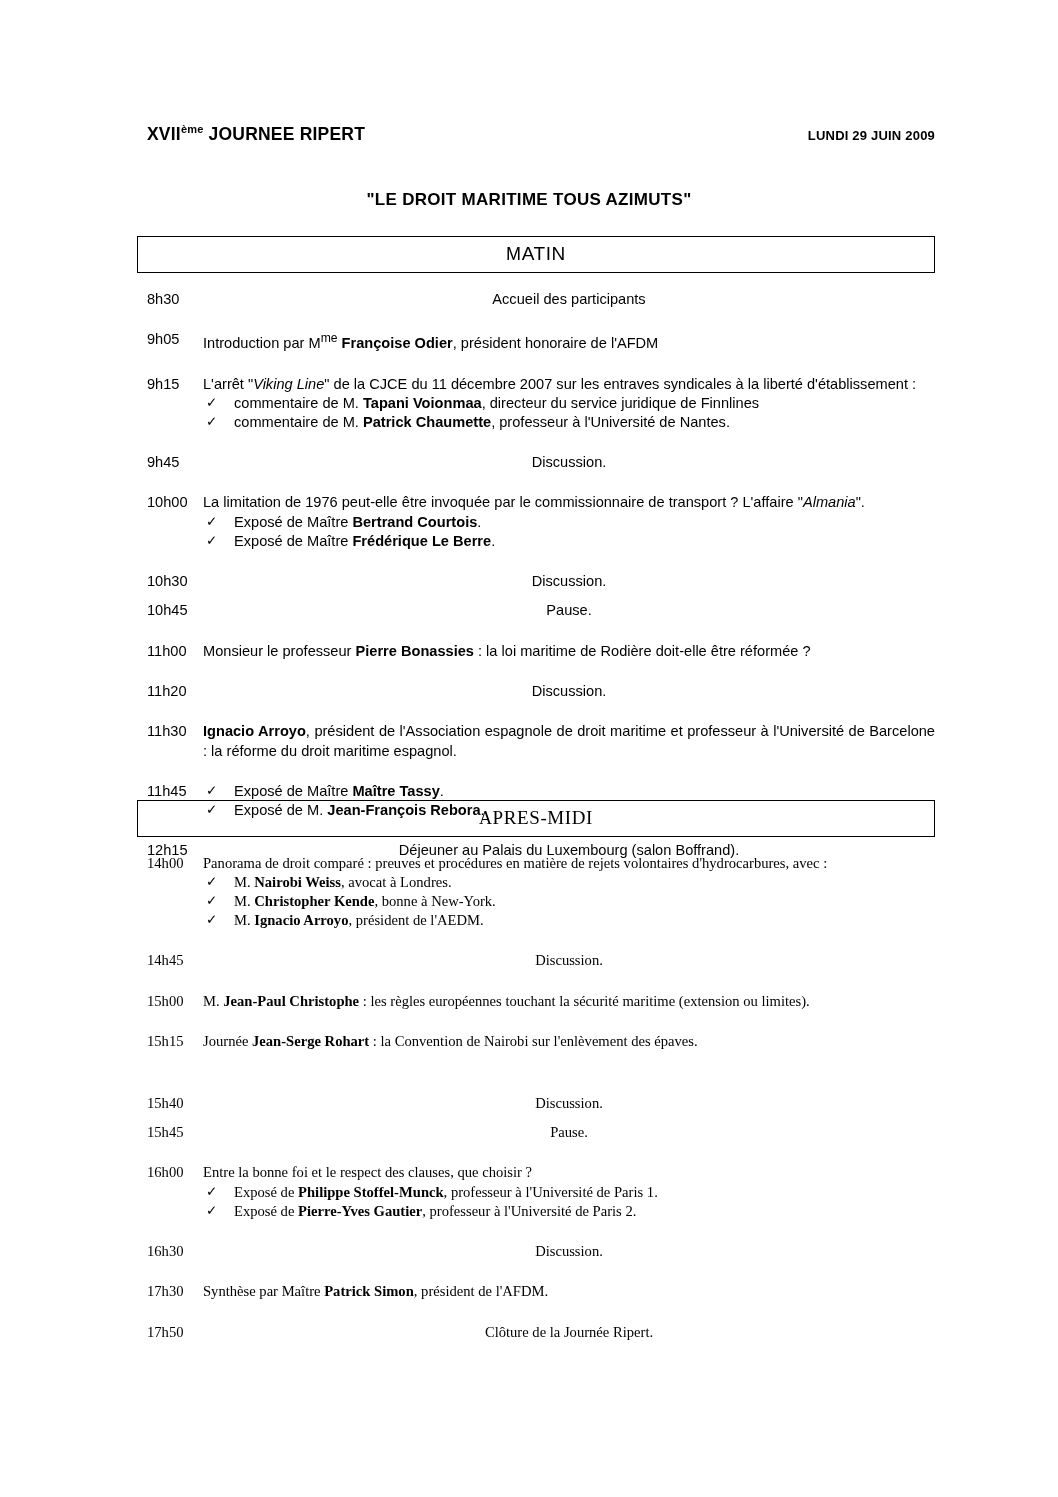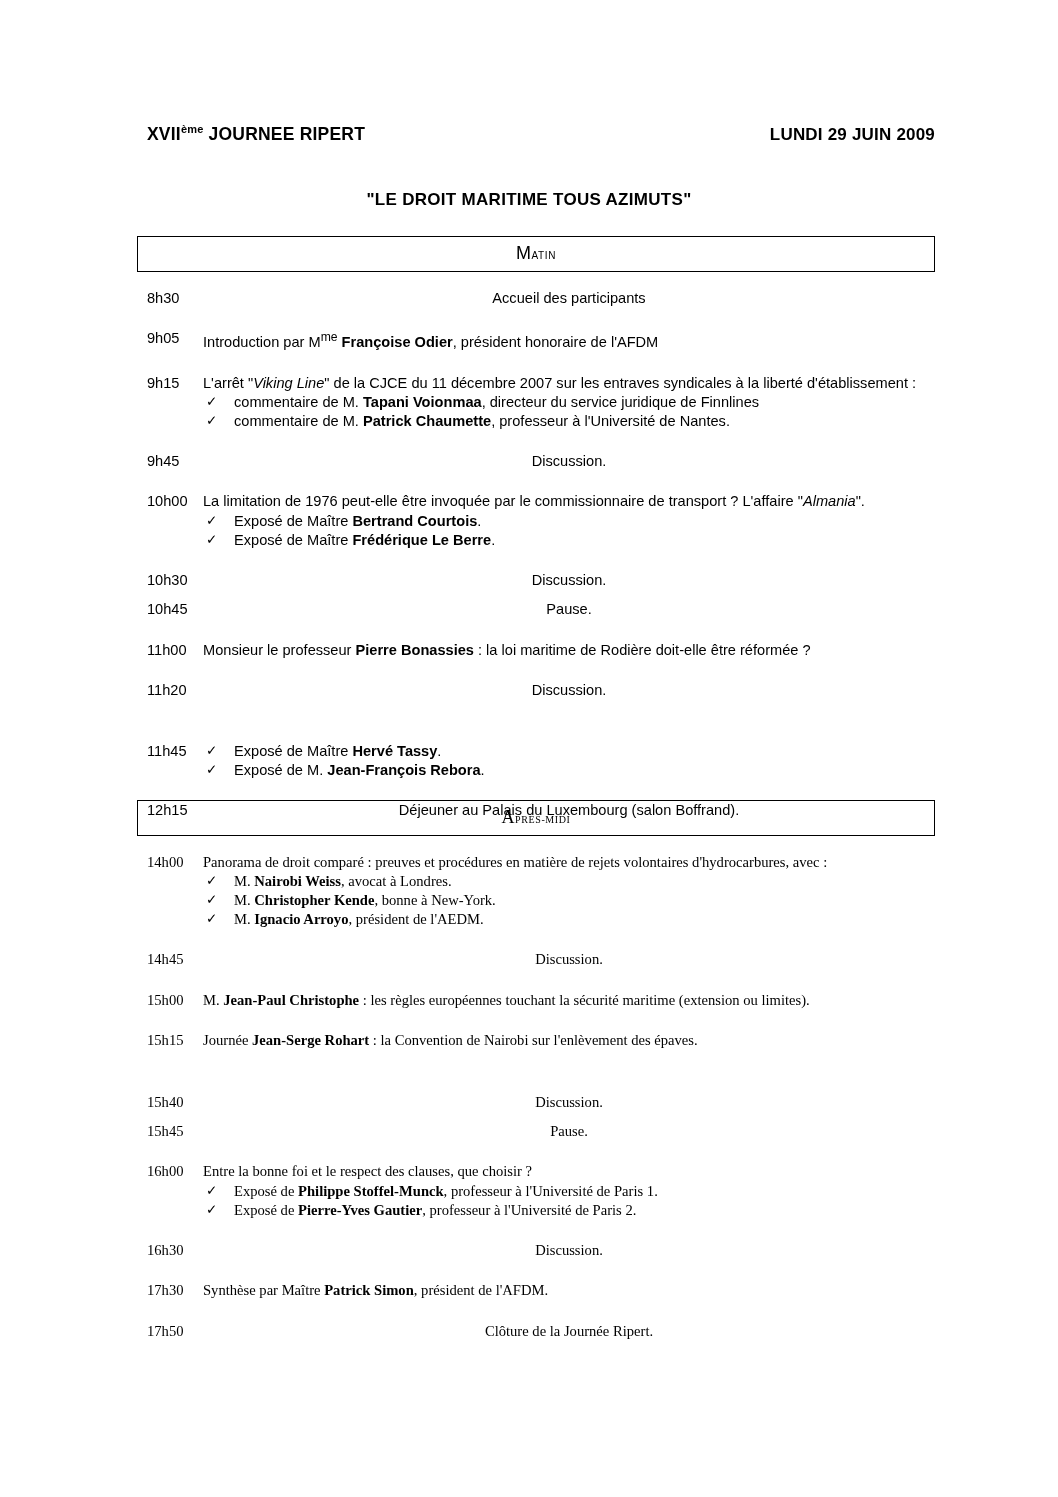--- a/index.html
+++ b/index.html
@@ -31,21 +31,21 @@
     top: 124px;
     width: 788px;
     display: flex;
     align-items: baseline;
     justify-content: space-between;
     font-weight: bold;
     font-size: 17.5px;
     letter-spacing: 0.2px;
   }
   .header-left { white-space: nowrap; }
-  .header-right { white-space: nowrap; font-size: 17px; }
+  .header-right { white-space: nowrap; font-size: 13px; }
   .sup {
     font-size: 0.63em;
     vertical-align: super;
     line-height: 0;
     font-weight: bold;
   }
 
   .doc-title {
     position: absolute;
     left: 0;
@@ -62,21 +62,21 @@
     box-sizing: border-box;
     width: 798px;
     margin: 0 0 0 0;
     border: 1.6px solid #000;
     text-align: center;
     padding: 6px 0 7px 0;
     font-size: 15.5px;
     letter-spacing: 0.6px;
   }
   .smallcaps-first { font-size: 18px; }
-  .smallcaps-rest  { font-size: 10px; }
+  .smallcaps-rest  { font-size: 19px; }
 
   
   .schedule {
     position: absolute;
     left: 137px;
     top: 236px;
     width: 798px;
   }
   .schedule-2 {
     position: absolute;
@@ -218,26 +218,32 @@
           </div>
         </div>
         <div class="gap-lg"></div>
         <div class="entry nojust">
           <div class="time">11h20</div>
           <div class="body">
             <div class="para"><span>Discussion.</span></div>
           </div>
         </div>
         <div class="gap-lg"></div>
+        <div class="entry">
+          <div class="time">11h30</div>
+          <div class="body">
+            <div class="para"><b>Ignacio Arroyo</b><span>, président de l'Association espagnole de droit maritime et professeur à l'Université de Barcelone : la réforme du droit maritime espagnol.</span></div>
+          </div>
+        </div>
         <div class="gap-lg"></div>
         <div class="entry">
           <div class="time">11h45</div>
           <div class="body">
             <ul class="bullets">
-              <li><span class="tick">✓</span><span>Exposé de Maître </span><b>Hervé Tassy</b><span>.</span></li>
+              <li><span class="tick">✓</span><span>Exposé de Maître </span><b>Maître Tassy</b><span>.</span></li>
               <li><span class="tick">✓</span><span>Exposé de M. </span><b>Jean-François Rebora</b><span>.</span></li>
             </ul>
           </div>
         </div>
         <div class="gap-lg"></div>
         <div class="entry nojust">
           <div class="time">12h15</div>
           <div class="body">
             <div class="para"><span>Déjeuner au Palais du Luxembourg (salon Boffrand).</span></div>
           </div>

